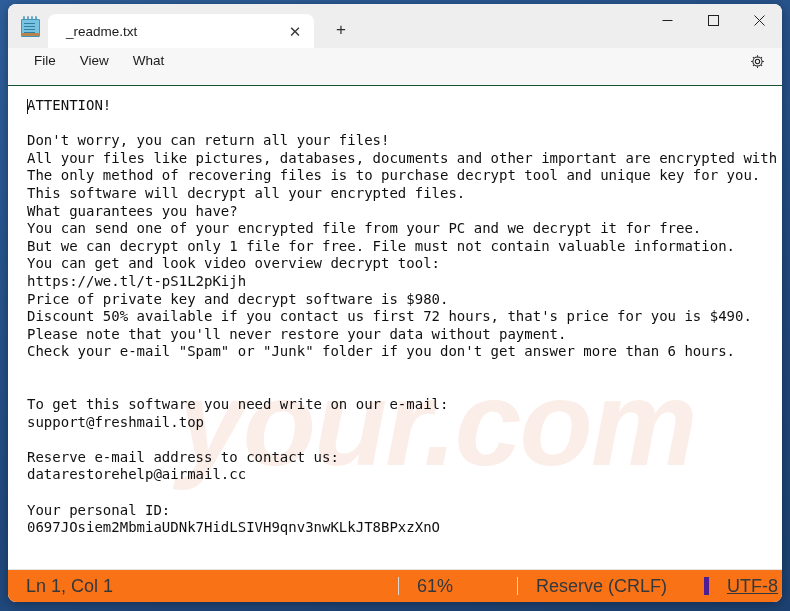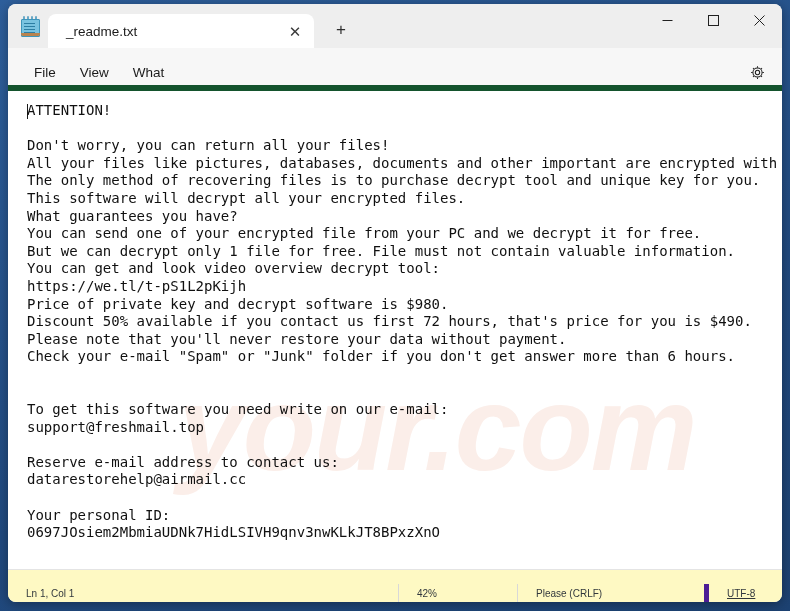--- a/index.html
+++ b/index.html
@@ -143,23 +143,23 @@
     font-size: 13px;
     cursor: pointer;
   }
   .wc svg { display:block; }
 
   
   #menubar {
     height: 37px;
     background: #f7f7f7;
     display: flex;
-    align-items: flex-end;
+    align-items: flex-start;
     padding-left: 14px;
-    border-bottom: 6px solid #14532d;
+    border-bottom: 1px solid #14532d;
     flex: 0 0 auto;
   }
   .menu-item {
     font-size: 13.5px;
     color: #1b1b1b;
     padding: 5px 12px;
     border-radius: 4px;
     cursor: pointer;
   }
   #settings-gear {
@@ -218,25 +218,25 @@
     left: 19px;
     top: 13px;
     width: 1px;
     height: 15px;
     background: #1a1a1a;
   }
 
   
   #statusbar {
     height: 32px;
-    background: #fef9c3;
+    background: #f97316;
     border-top: 1px solid #e4e4e4;
     display: flex;
-    align-items: flex-end;
-    font-size: 10px;
+    align-items: center;
+    font-size: 18px;
     color: #32383d;
     flex: 0 0 auto;
   }
   .sb {
     padding: 0 0 0 18px;
     height: 18px;
     display: flex;
     align-items: center;
     cursor: default;
   }
@@ -336,19 +336,19 @@
 
 Reserve e-mail address to contact us:
 datarestorehelp@airmail.cc
 
 Your personal ID:
 0697JOsiem2MbmiaUDNk7HidLSIVH9qnv3nwKLkJT8BPxzXnO</div>
     </div>
 
     <div id="statusbar">
       <div class="sb" id="sb-lncol">Ln 1, Col 1</div>
-      <div class="sb" id="sb-zoom">42%</div>
-      <div class="sb" id="sb-eol">Please (CRLF)</div>
+      <div class="sb" id="sb-zoom">61%</div>
+      <div class="sb" id="sb-eol">Reserve (CRLF)</div>
       <div class="sb" id="sb-enc">UTF-8</div>
     </div>
 
   </div>
 </div>
 
 </body></html>

